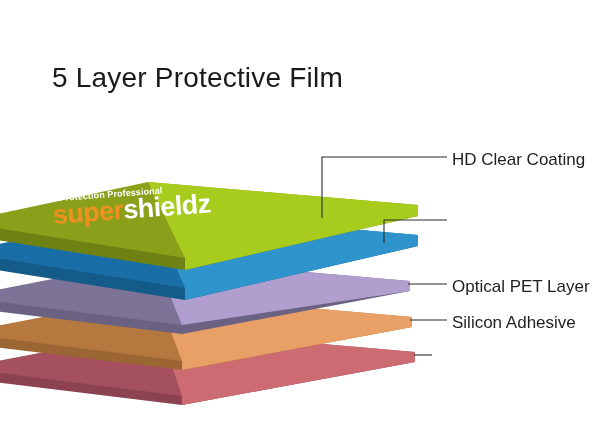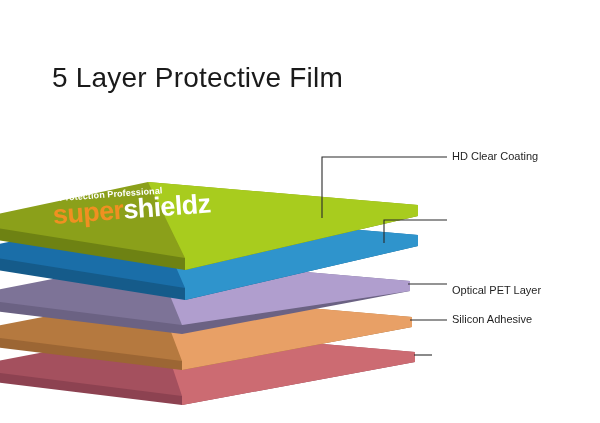--- a/index.html
+++ b/index.html
@@ -29,21 +29,21 @@
   }
   #diagram-svg {
     position: absolute;
     left: 0;
     top: 0;
     width: 600px;
     height: 423px;
   }
   .layer-label {
     position: absolute;
-    font-size: 11px;
+    font-size: 17px;
     color: #1f1f1f;
     white-space: nowrap;
   }
   .logo-wrap {
     position: absolute;
     left: 50px;
     top: 193px;
     width: 215px;
     height: 46px;
     pointer-events: none;
@@ -122,16 +122,16 @@
       <path d="M 414,355 L 432,355"></path>
     </g>
   </svg>
 
   <div class="logo-wrap">
     <div class="logo-tag">Protection Professional</div>
     <div class="logo-main"><span class="logo-super">super</span><span class="logo-shieldz">shieldz</span></div>
   </div>
 
   <div class="layer-label" style="left:452px; top:150px;">HD Clear Coating</div>
-  <div class="layer-label" style="left:452px; top:277px;margin-top:7px;">Optical PET Layer</div>
+  <div class="layer-label" style="left:452px; top:277px;">Optical PET Layer</div>
   <div class="layer-label" style="left:452px; top:313px;text-align:center;">Silicon Adhesive</div>
 
 </div>
 
 </body></html>

